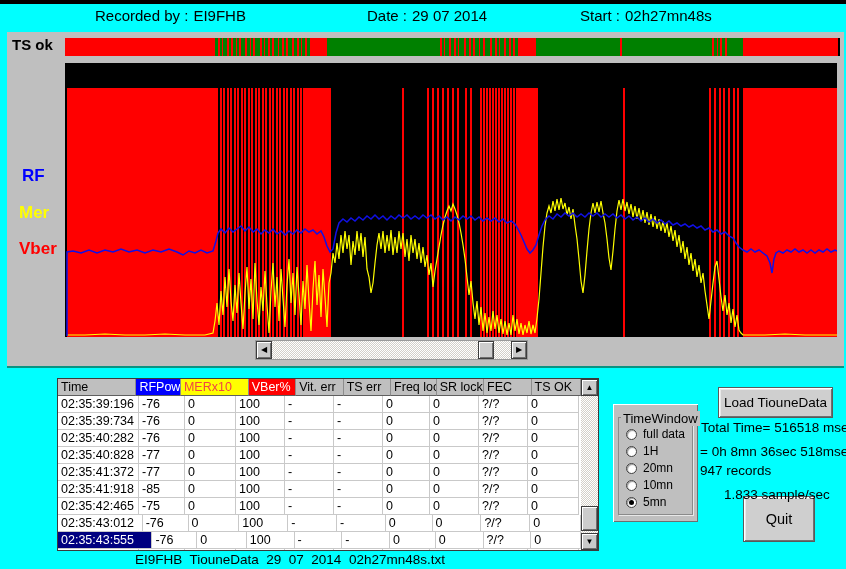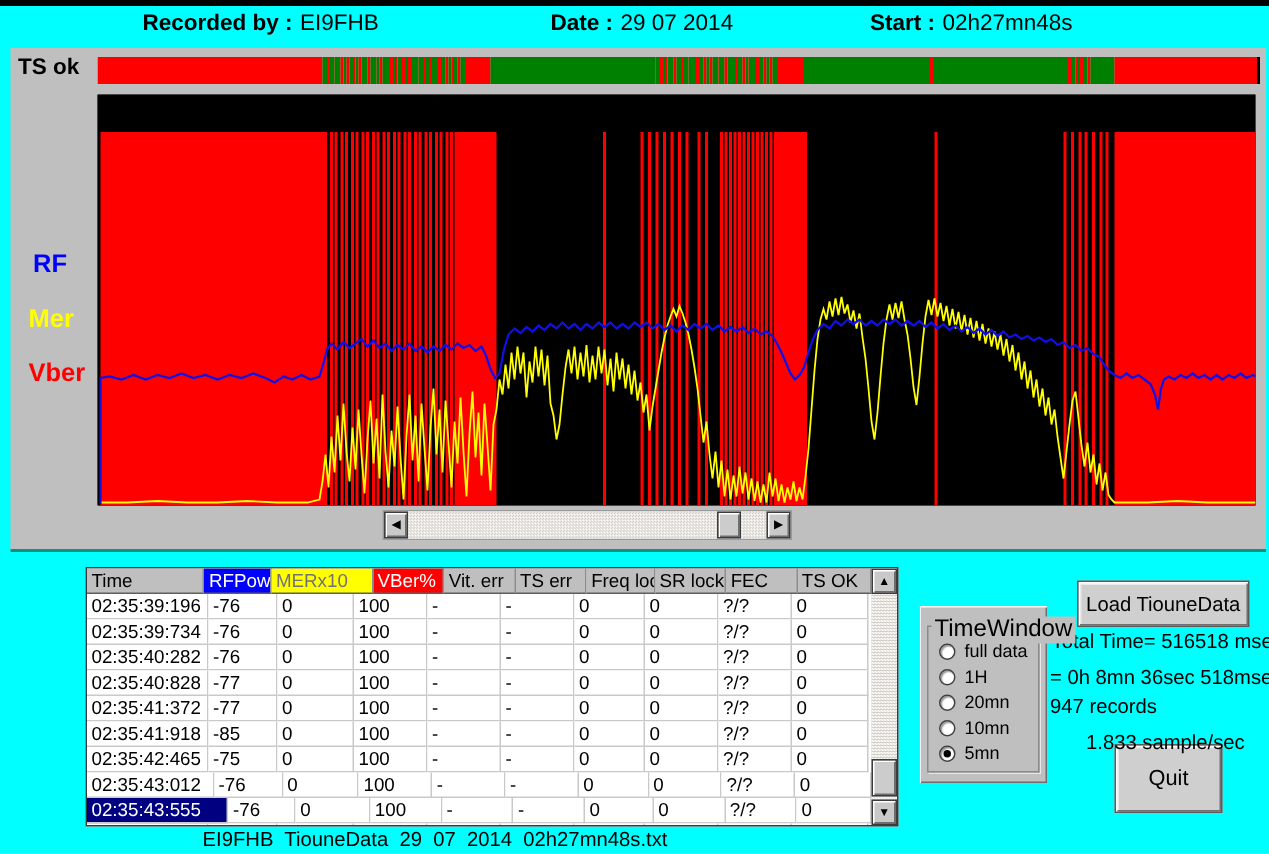--- a/index.html
+++ b/index.html
@@ -6,21 +6,21 @@
   body{
     width:846px;height:569px;position:relative;overflow:hidden;
     background:#00ffff;
     font-family:"Liberation Sans", sans-serif;
     -webkit-font-smoothing:antialiased;
   }
   .abs{position:absolute;}
   
   #top-black{left:0;top:0;width:846px;height:4px;background:#000;}
   .hdr-group{top:7px;font-size:15px;color:#000;white-space:nowrap;}
-  .hdr-label{font-weight:bold;}
+  .hdr-label{font-weight:normal;}
   .hdr-value{font-weight:normal;margin-left:5px;}
   
   #panel{left:7px;top:32px;width:837px;height:334px;background:#bfbfbf;border-bottom:2px solid #0a9382;}
   #ts-label{left:5px;top:4px;font-size:15px;font-weight:bold;color:#000;}
   #ts-bar{left:58px;top:6px;width:775px;height:18px;display:flex;overflow:hidden;}
   #ts-bar .seg{height:100%;flex:0 0 auto;}
   #chart-wrap{left:58px;top:31px;width:772px;height:274px;background:#000;}
   .trace-label{font-weight:bold;font-size:17px;}
   #lbl-rf{left:15px;top:134px;}
   #lbl-mer{left:12px;top:171px;}
@@ -67,21 +67,21 @@
   #vs-up{top:0;}
   #vs-down{bottom:0;}
   #vs-track{position:absolute;left:0;top:17px;bottom:17px;width:17px;}
   #vs-thumb{position:absolute;left:0;top:127px;width:17px;height:25px;}
   
   #tw-group{
     left:613px;top:404px;width:85px;height:118px;background:#bfbfbf;
     box-shadow:inset 1px 1px 0 #ffffff, inset -1px -1px 0 #6e6e6e;
   }
   #tw-border{position:absolute;left:5px;right:5px;top:13px;bottom:7px;border:1px solid #8a8a8a;box-shadow:1px 1px 0 #e8e8e8;}
-  #tw-title{position:absolute;left:8px;top:7px;font-size:16px;color:#000;background:#bfbfbf;padding:0 2px;z-index:2;}
+  #tw-title{position:absolute;left:8px;top:7px;font-size:13px;color:#000;background:#bfbfbf;padding:0 2px;z-index:2;}
   .radio-row{position:absolute;left:13px;height:14px;display:flex;align-items:center;z-index:2;}
   .radio-circle{
     width:11px;height:11px;border-radius:50%;background:#fff;
     border:1px solid #404040;box-shadow:inset 1px 1px 1px #9a9a9a;
     box-sizing:border-box;position:relative;flex:0 0 auto;
   }
   .radio-circle .dot{position:absolute;left:2px;top:2px;width:5px;height:5px;border-radius:50%;background:#000;}
   .radio-label{font-size:12px;color:#000;margin-left:6px;white-space:nowrap;}
   
   .btn{
@@ -290,21 +290,21 @@
         <span>▶</span>
       </div>
   </div>
 </div>
 
 <div class="abs" id="dtable">
   <div id="tbl-grid">
       <div class="trow thead">
         <div class="tcell" style="width: 81px; background: rgb(191, 191, 191); color: rgb(0, 0, 0);">Time</div>
         <div class="tcell" style="width: 46px; background: rgb(0, 0, 255); color: rgb(255, 255, 255);">RFPower</div>
-        <div class="tcell" style="width: 70px; background: rgb(255, 255, 0); color: #737373;">MERx10</div>
+        <div class="tcell" style="width: 70px; background: rgb(255, 255, 0); color: #ef4444;">MERx10</div>
         <div class="tcell" style="width: 49px; background: rgb(255, 0, 0); color: rgb(255, 255, 255);">VBer%</div>
         <div class="tcell" style="width: 49px; background: rgb(191, 191, 191); color: rgb(0, 0, 0);">Vit. err</div>
         <div class="tcell" style="width: 49px; background: rgb(191, 191, 191); color: rgb(0, 0, 0);">TS err</div>
         <div class="tcell" style="width: 47px; background: rgb(191, 191, 191); color: rgb(0, 0, 0);">Freq lock</div>
         <div class="tcell" style="width: 49px; background: rgb(191, 191, 191); color: rgb(0, 0, 0);">SR lock</div>
         <div class="tcell" style="width: 49px; background: rgb(191, 191, 191); color: rgb(0, 0, 0);">FEC</div>
         <div class="tcell" style="width: 51px; background: rgb(191, 191, 191); color: rgb(0, 0, 0);">TS OK</div>
       </div>
       <div class="trow">
         <div class="tcell" style="width: 81px;">02:35:39:196</div>

